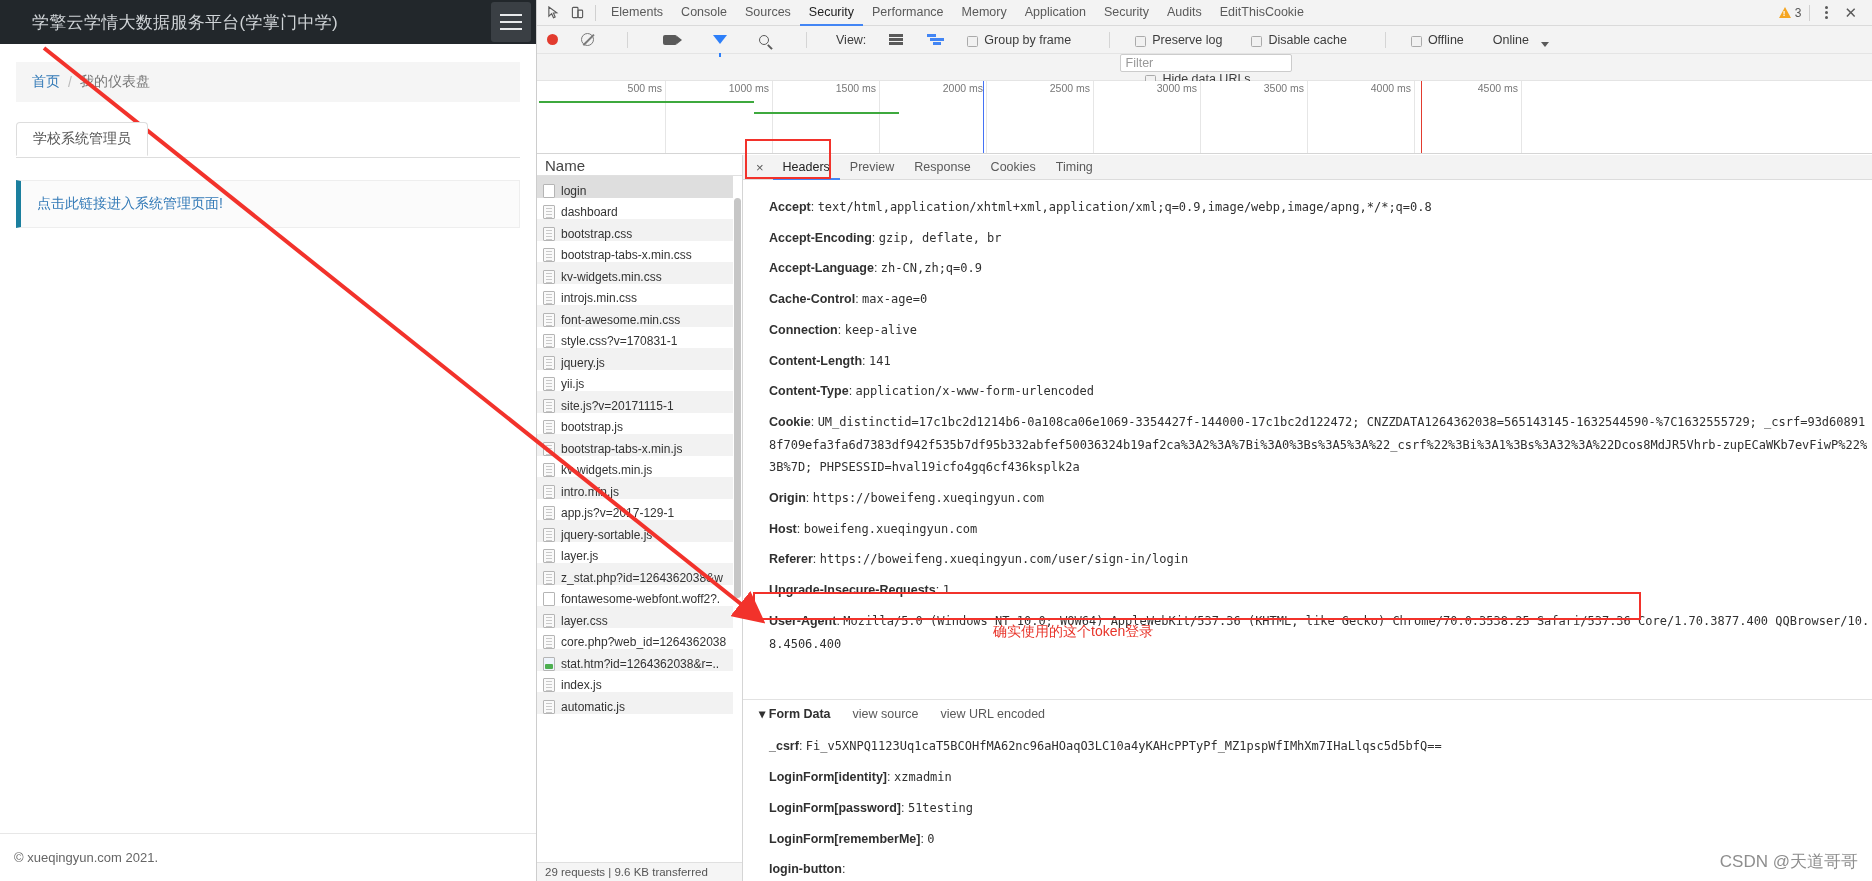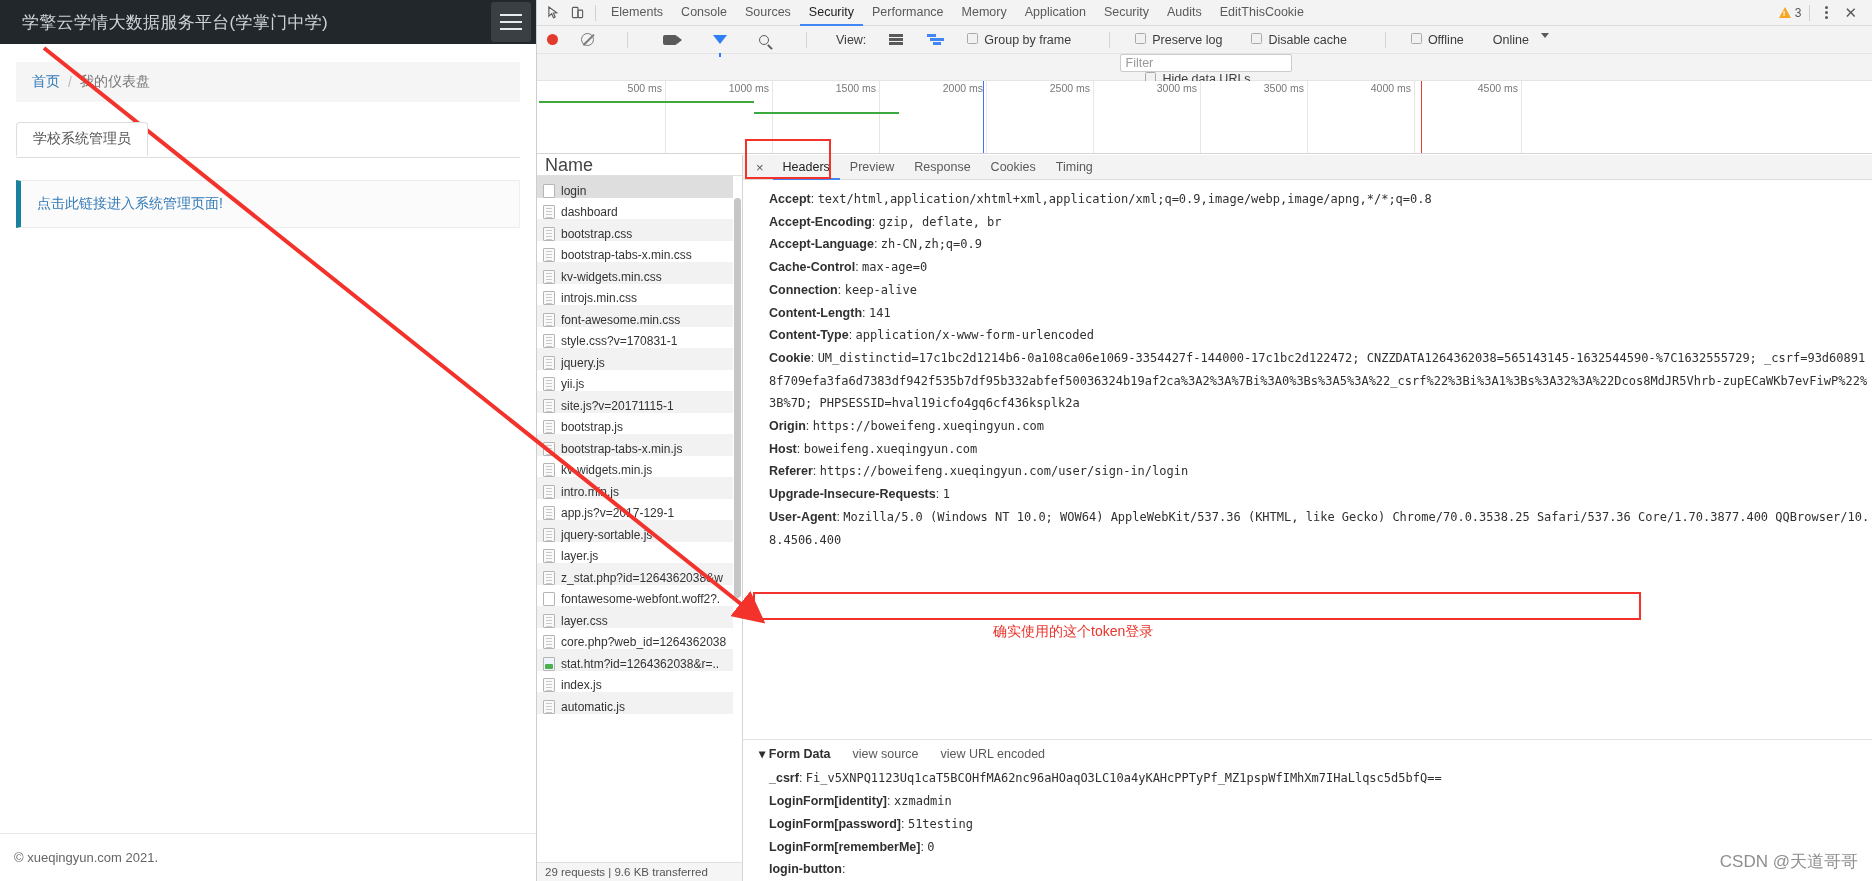--- a/index.html
+++ b/index.html
@@ -8,21 +8,21 @@
     width:1872px; height:881px;
     font-family: "Liberation Sans", sans-serif;
     background:#fff; overflow:hidden; position:relative;
   }
   .page { position:relative; width:1872px; height:881px; }
 
   
   .webpage { position:absolute; left:0; top:0; width:536px; height:881px; background:#fff; overflow:hidden; }
   .wp-header {
     height:44px; background:#22272b; color:#cfd3d6;
-    display:flex; align-items:center; padding:0 22px;
+    display:flex; align-items:center; padding:0 32px;
     font-size:17px; letter-spacing:.3px;
   }
   .wp-hamburger {
     position:absolute; right:5px; top:2px; width:40px; height:40px;
     background:#3a3f44; border-radius:3px;
     display:flex; flex-direction:column; justify-content:center; align-items:center; gap:5px;
   }
   .wp-hamburger i { display:block; width:22px; height:2px; background:#e8eaec; }
   .wp-breadcrumb {
     margin:18px 16px 0 16px; height:40px; background:#f5f5f5;
@@ -84,21 +84,21 @@
   .funnel:after{content:"";position:absolute;left:-1px;top:9px;width:2px;height:4px;background:#2d7ff9;}
   .mag { width:10px;height:10px;border:1.8px solid #5a5a5a;border-radius:50%;position:relative;margin:0 12px 0 6px;}
   .mag:after{content:"";position:absolute;right:-5px;bottom:-4px;width:6px;height:1.8px;background:#5a5a5a;transform:rotate(45deg);}
   .viewlbl { margin:0 7px 0 4px; }
   .vicon1 { width:14px;height:11px;margin-right:8px; display:flex; flex-direction:column; justify-content:space-between;}
   .vicon1 i{display:block;height:3px;background:#5a5a5a;}
   .vicon2 { width:14px;height:11px;margin-right:10px; display:flex; flex-direction:column; justify-content:space-between; align-items:flex-start;}
   .vicon2 i{display:block;height:3px;background:#4285f4;}
   .vicon2 i:nth-child(1){width:9px;} .vicon2 i:nth-child(2){width:14px;margin-left:3px;} .vicon2 i:nth-child(3){width:8px;margin-left:6px;}
   .cb { width:11px;height:11px;border:1px solid #aaa;background:#f1f1f1;border-radius:1.5px;display:inline-block;margin-right:6px;vertical-align:-1px;}
-  .tb-item { display:flex; align-items:flex-start; margin-right:13px; color:#3c3c3c; white-space:nowrap;}
+  .tb-item { display:flex; align-items:flex-end; margin-right:13px; color:#3c3c3c; white-space:nowrap;}
   .vsep { width:1px; height:16px; background:#d5d5d5; margin:0 9px; }
   .caret-dn { width:0;height:0;border-left:4px solid transparent;border-right:4px solid transparent;border-top:5px solid #5a5a5a; margin-left:12px;}
 
   .dt-filterbar {
     height:27px; display:flex; align-items:center; border-bottom:1px solid #e4e4e4;
     background:#f3f3f3; padding:0 6px; font-size:12.5px; color:#3c3c3c;flex-direction:column;
   }
   .filter-input {
     width:172px; height:18px; background:#fff; border:1px solid #ccc; border-radius:2px;
     font-size:12.5px; color:#999; padding:0 5px; line-height:17px; margin-left:2px;
@@ -111,21 +111,21 @@
   
   .dt-overview { height:73px; border-bottom:1px solid #d5d5d5; position:relative; background:#fff; overflow:hidden;}
   .ov-tick { position:absolute; top:0; height:73px; border-left:1px solid #e6e6e6; }
   .ov-tick span { position:absolute; right:4px; top:1px; font-size:10.5px; color:#777; white-space:nowrap;}
   .ov-line { position:absolute; height:2px; background:#3ea93e; }
   .ov-vline { position:absolute; top:0; bottom:0; width:1px; }
 
   
   .dt-body { position:absolute; left:0; right:0; top:155px; bottom:0; display:flex; }
   .namecol { width:206px; border-right:1px solid #d5d5d5; display:flex; flex-direction:column; background:#fff;}
-  .namehdr { height:21px; line-height:21px; padding:0 8px; font-size:18px; color:#444; border-bottom:1px solid #e0e0e0; background:#fff;}
+  .namehdr { height:21px; line-height:21px; padding:0 8px; font-size:15px; color:#444; border-bottom:1px solid #e0e0e0; background:#fff;}
   .namelist { flex:1; overflow:hidden; position:relative; }
   .nrow { height:21.5px; display:flex; align-items:flex-end; padding:0 6px; font-size:12px; color:#333; white-space:nowrap; }
   .nrow:nth-child(odd){ background:#f2f2f2; }
   .nrow.sel { background:#dedede; }
   .fico { width:12px; height:14px; border:1px solid #b5b5b5; background:#fafafa; margin-right:6px; flex:none; position:relative; border-radius:1px;}
   .fico.doc:after{content:"";position:absolute;left:2px;top:2px;right:2px;height:1px;background:#c9c9c9;box-shadow:0 3px 0 #c9c9c9,0 6px 0 #c9c9c9,0 9px 0 #c9c9c9;}
   .fico.blank{ background:#fff; }
   .fico.img{ background:#eef4fb; }
   .fico.img:after{content:"";position:absolute;left:1px;bottom:1px;width:8px;height:5px;background:#4caf50;border-radius:1px;}
   .ntext { overflow:hidden; text-overflow:clip; }
@@ -135,21 +135,21 @@
 
   
   .detail { flex:1; display:flex; flex-direction:column; background:#fff; position:relative; }
   .detail-tabs { height:25px; display:flex; align-items:center; background:#f3f3f3; border-bottom:1px solid #dcdcdc; padding-left:4px; }
   .dtab { padding:0 10px; line-height:24px; height:25px; font-size:12.5px; color:#5a5a5a; }
   .dtab.active { color:#222; border-bottom:2px solid #4285f4; }
   .dtab-x { padding:0 9px; color:#5a5a5a; font-size:13px; }
   .hl-box { position:absolute; border:2px solid #f2322b; pointer-events:none; }
 
   .hdr-body { flex:1; padding:8px 0 0 26px; overflow:hidden; font-size:12.5px; line-height:22.7px; }
-  .hdr-line { white-space:pre-wrap; word-break:break-all; }
+  .hdr-line { white-space:pre-wrap; word-break:break-all;margin-top:8px; }
   .hk { font-weight:bold; color:#303030; font-family:"Liberation Sans", sans-serif; }
   .hv { color:#303030; font-family:"DejaVu Sans Mono", monospace; font-size:12px; }
 
   .fd-bar { border-top:1px solid #e2e2e2; padding:6px 0 6px 16px; display:flex; align-items:center; gap:22px; font-size:12.5px;}
   .fd-title { font-weight:bold; color:#303030; }
   .fd-link { color:#5a5a5a; }
   .fd-rows { padding-left:26px; font-size:12.5px; line-height:22.7px; }
   .annot { position:absolute; color:#e8342a; font-size:14px; }
 
   

